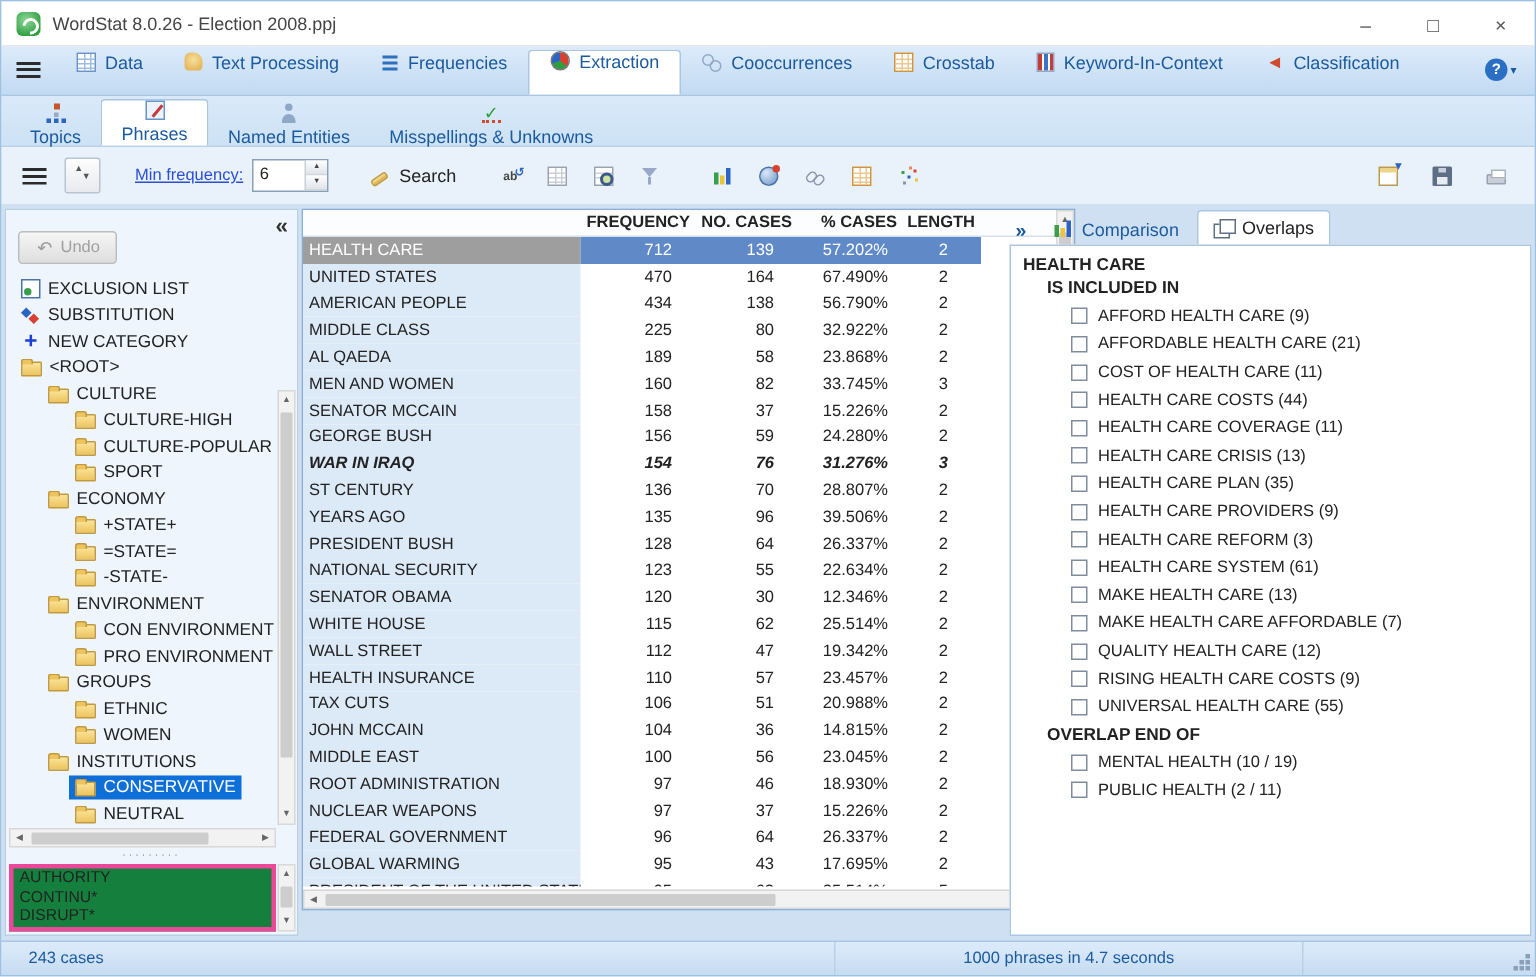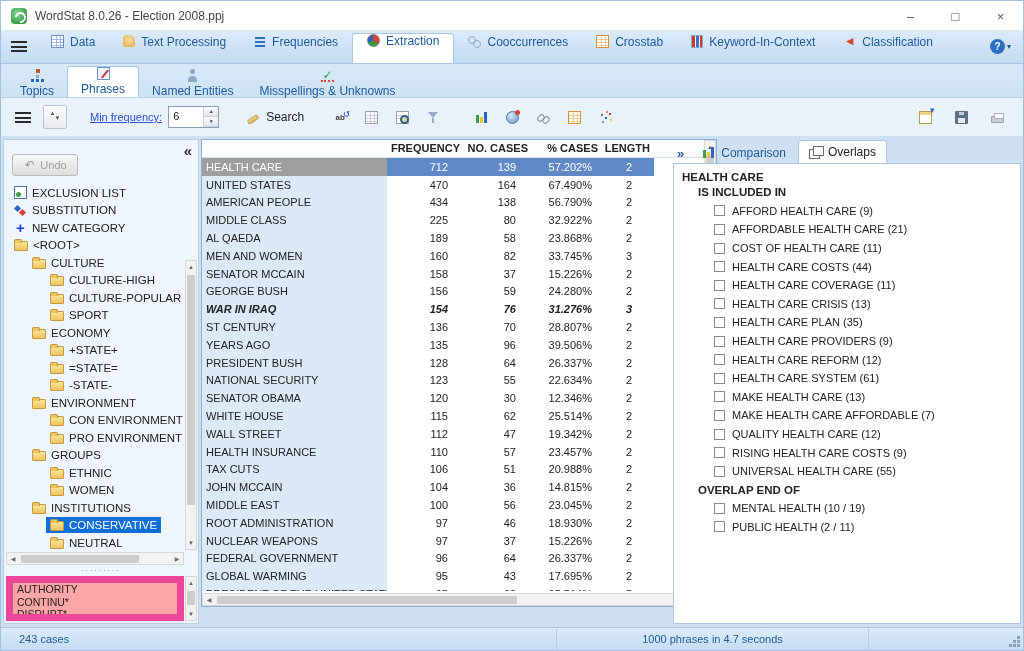--- a/index.html
+++ b/index.html
@@ -119,21 +119,21 @@
   .trow .inner.sel { background:#0f6fd8; color:#fff; }
   .vscroll { position:absolute; width:12px; background:#f2f2f2; border:1px solid #d8d8d8; display:flex; flex-direction:column; align-items:center; }
   .vscroll .arr { font-size:6px; color:#666; line-height:12px; height:12px; }
   .vscroll .thumb { width:8px; background:#cdcdcd; border-radius:1px; flex:none; }
   .hscroll { position:absolute; height:13px; background:#f2f2f2; border:1px solid #d8d8d8; display:flex; align-items:center; }
   .hscroll .arr { font-size:6px; color:#666; width:12px; text-align:center; }
   .hscroll .thumb { height:8px; background:#cdcdcd; border-radius:1px; }
   .tree-vscroll { right:1px; top:120px; height:290px; }
   .tree-hscroll { left:2px; right:14px; top:412px; }
   .splitter { position:absolute; left:0; right:0; top:427px; height:8px; text-align:center; color:#888; font-size:7px; letter-spacing:2px; line-height:8px; }
-  .wordlist { position:absolute; left:2px; right:14px; top:436px; bottom:2px; background:#fca5a5; border:7px solid #ec4899; overflow:hidden; }
+  .wordlist { position:absolute; left:2px; right:14px; top:436px; bottom:2px; background:#15803d; border:3px solid #ec4899; overflow:hidden; }
   .wrow { height:12.5px; padding-left:4px; font-size:10.5px; line-height:12.5px; white-space:nowrap; }
   .wl-vscroll { right:1px; top:436px; bottom:2px; height:auto; }
 
   
   .tablewrap { position:absolute; left:200px; top:3px; width:516px; bottom:20px; background:#fff; border:1px solid #8ab0d8; }
   .thead { display:flex; height:18px; border-bottom:1px solid #d8e0ea; background:#fbfdfe; font-weight:bold; }
   .thead .c { text-align:right; padding:2px 4px 0 0; }
   .tbody { position:absolute; top:18px; left:0; right:13px; bottom:15px; overflow:hidden; }
   .drow { display:flex; height:17.8px; align-items:center; }
   .drow .phrase { width:185px; padding-left:4px; background:#dce9f6; height:100%; display:flex; align-items:center; white-space:nowrap; overflow:hidden; }
@@ -711,21 +711,21 @@
             <div class="ov-item">
               <span class="cb"></span>
               <span>HEALTH CARE PLAN  (35)</span>
             </div>
             <div class="ov-item">
               <span class="cb"></span>
               <span>HEALTH CARE PROVIDERS  (9)</span>
             </div>
             <div class="ov-item">
               <span class="cb"></span>
-              <span>HEALTH CARE REFORM  (12)</span>
+              <span>HEALTH CARE REFORM  (3)</span>
             </div>
             <div class="ov-item">
               <span class="cb"></span>
               <span>HEALTH CARE SYSTEM  (61)</span>
             </div>
             <div class="ov-item">
               <span class="cb"></span>
               <span>MAKE HEALTH CARE  (13)</span>
             </div>
             <div class="ov-item">

